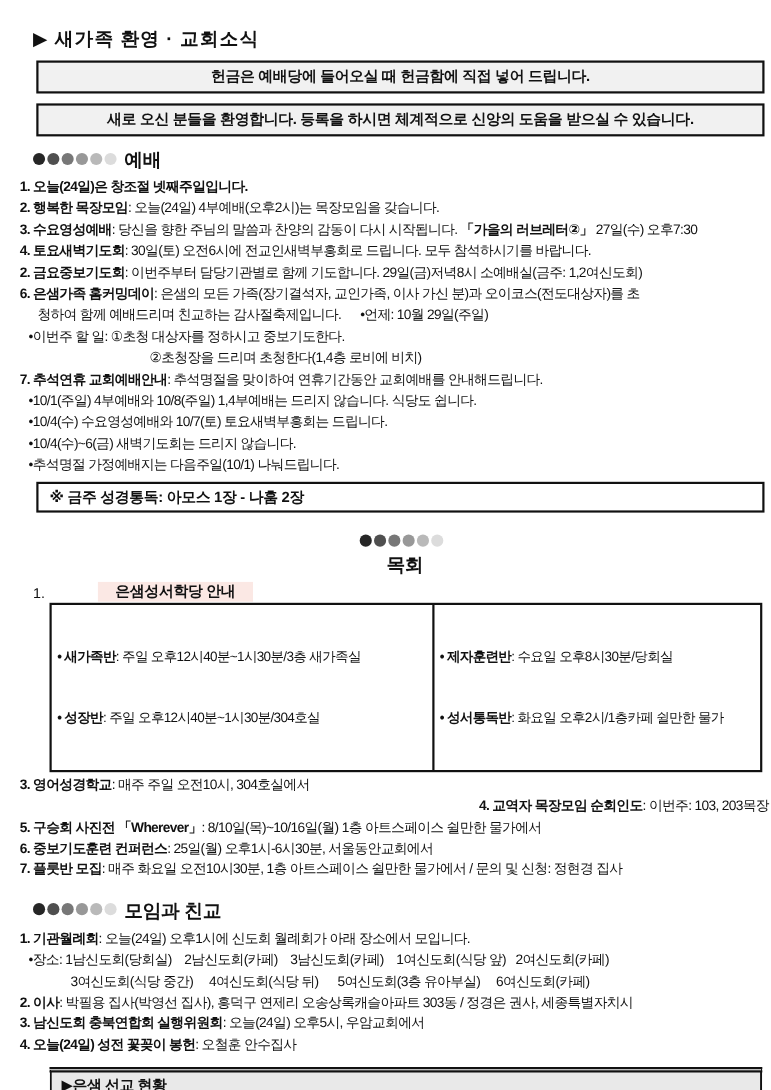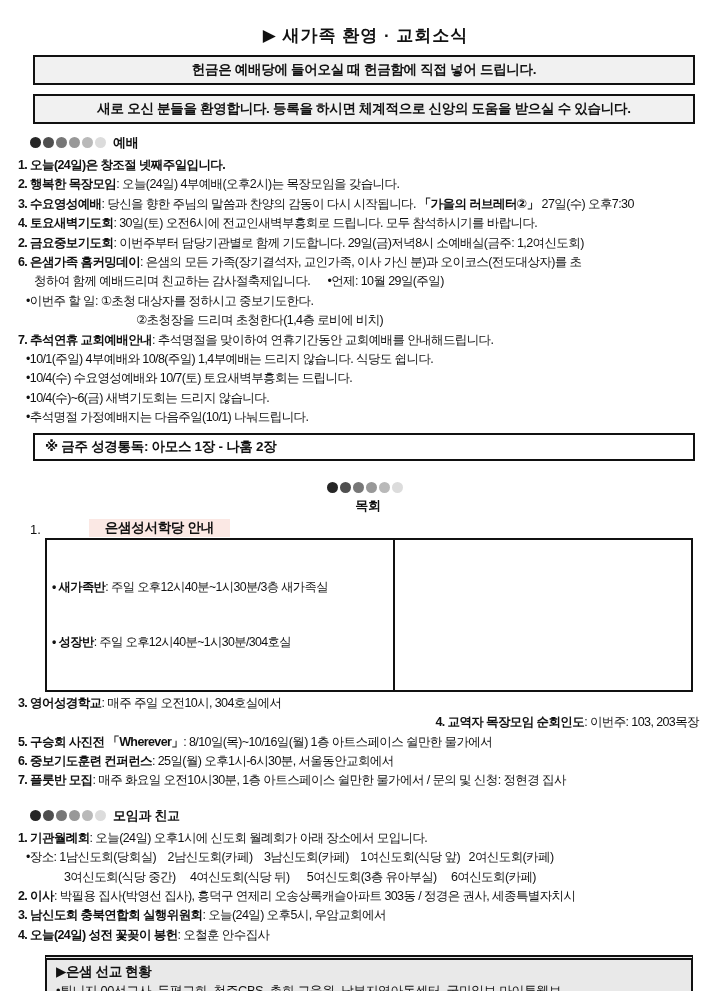--- a/index.html
+++ b/index.html
@@ -1,23 +1,23 @@
 <!DOCTYPE html>
 <html><head>
 <meta charset="utf-8">
 <style>
   html,body{margin:0;padding:0;background:#fff;}
   body{font-family:"Liberation Sans","DejaVu Sans",sans-serif;color:#111;}
   .page{position:relative;width:701px;height:991px;background:#fff;overflow:hidden;box-sizing:border-box;}
-  .doc-title{font-size:17px;font-weight:bold;margin:24px 0 8px 30px;letter-spacing:1px;text-align:center;}
+  .doc-title{font-size:17px;font-weight:bold;margin:24px 0 8px 30px;letter-spacing:1px;}
   .notice-box{margin:0 6px 9px 33px;border:2px solid #111;background:#f1f1f1;text-align:center;
     font-weight:bold;font-size:13.5px;padding:4px 2px;letter-spacing:-0.3px;}
   .section-head{display:flex;align-items:center;margin:10px 0 4px 30px;}
   .dot{width:11px;height:11px;border-radius:50%;display:inline-block;margin-right:2px;}
-  .section-label{font-weight:bold;font-size:13px;margin-left:5px;letter-spacing:-0.3px;}
+  .section-label{font-weight:bold;font-size:17px;margin-left:5px;letter-spacing:-0.3px;}
   .lines{margin-left:18px;margin-right:2px;}
   .line{font-size:12.5px;line-height:19.4px;white-space:pre;letter-spacing:-0.6px;}
   .b{font-weight:bold;}
   .bible-box{margin:5px 6px 0 33px;border:2px solid #111;font-weight:bold;font-size:13.5px;
     padding:3px 10px;letter-spacing:-0.3px;}
   .ministry-item1{margin-left:30px;font-size:13px;display:flex;align-items:flex-end;}
   .pink-label{background:#fbe8e4;font-weight:bold;font-size:13.5px;padding:0 16px;margin-left:48px;
     letter-spacing:-0.3px;}
   .seminary-box{margin:1px 8px 2px 45px;border:2px solid #111;display:grid;grid-template-columns:54% 46%;
     font-size:12.3px;letter-spacing:-0.6px;}
@@ -66,20 +66,24 @@
   </div>
   <div class="ministry-item1">
     <span>1.</span>
     <span class="pink-label">은샘성서학당 안내</span>
   </div>
   <div class="seminary-box">
     <div class="sem-col left">
       <div><span class="b">• 새가족반</span><span>: 주일 오후12시40분~1시30분/3층 새가족실</span></div>
       <div><span class="b">• 성장반</span><span>: 주일 오후12시40분~1시30분/304호실</span></div>
     </div>
+    <div class="sem-col">
+      <div><span class="b">• 제자훈련반</span><span>: 수요일 오후8시30분/당회실</span></div>
+      <div><span class="b">• 성서통독반</span><span>: 화요일 오후2시/1층카페 쉴만한 물가</span></div>
+    </div>
   </div>
   <div class="lines">
       <div class="line" style="padding-left: 0px;"><span class="b">3. 영어성경학교</span><span>: 매주 주일 오전10시, 304호실에서</span></div>
       <div class="line" style="padding-left: 0px; text-align: right;"><span class="b">4. 교역자 목장모임 순회인도</span><span>: 이번주: 103, 203목장</span></div>
       <div class="line" style="padding-left: 0px;"><span class="b">5. 구승회 사진전 「Wherever」</span><span>: 8/10일(목)~10/16일(월) 1층 아트스페이스 쉴만한 물가에서</span></div>
       <div class="line" style="padding-left: 0px;"><span class="b">6. 중보기도훈련 컨퍼런스</span><span>: 25일(월) 오후1시-6시30분, 서울동안교회에서</span></div>
       <div class="line" style="padding-left: 0px;"><span class="b">7. 플룻반 모집</span><span>: 매주 화요일 오전10시30분, 1층 아트스페이스 쉴만한 물가에서 / 문의 및 신청: 정현경 집사</span></div>
     </div>
 
   <div class="section-head" style="margin-top:16px;">

